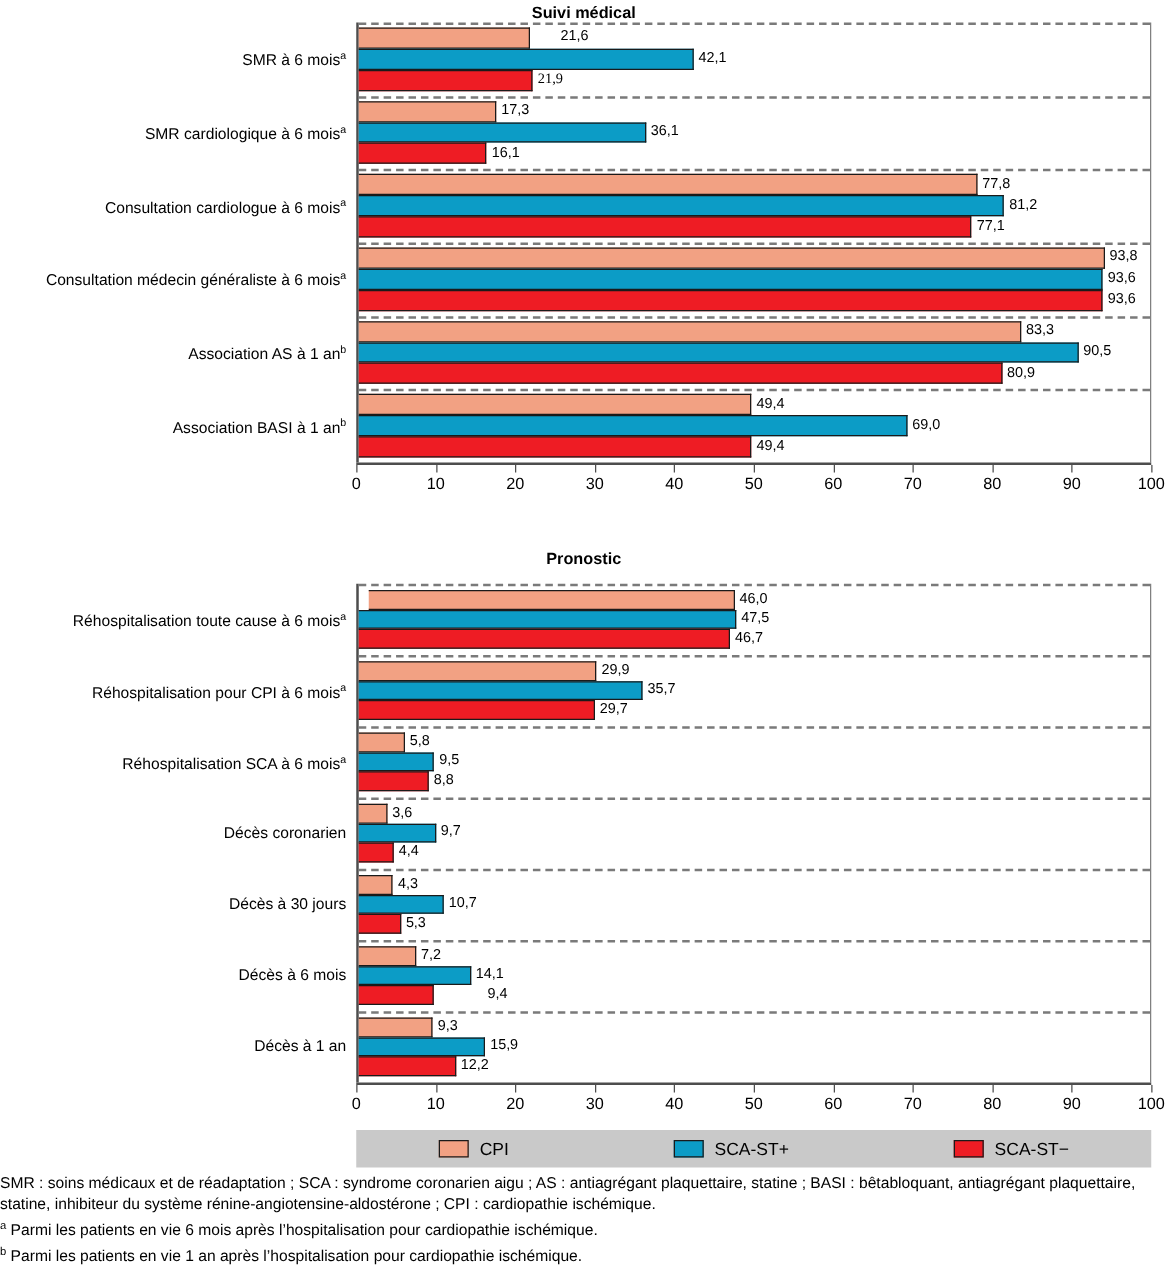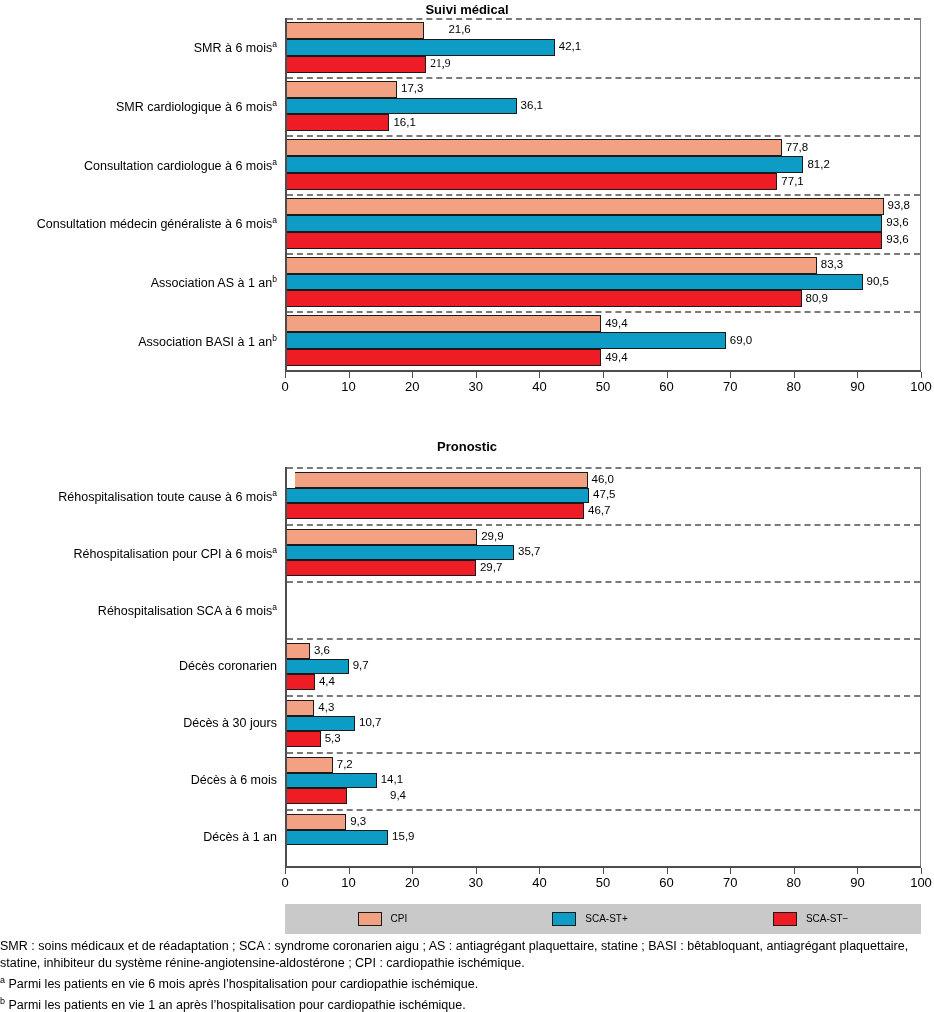--- a/index.html
+++ b/index.html
@@ -94,21 +94,21 @@
     display: flex;
     align-items: center;
     justify-content: space-around;
   }
   .legend-item { display: flex; align-items: center; gap: 9px; }
   .legend-swatch {
     width: 24px; height: 14px;
     border: 1px solid #1a1a1a;
     display: block;
   }
-  .legend-text { font-size: 10px; line-height: 1; }
+  .legend-text { font-size: 14px; line-height: 1; }
 
   
   .footnotes {
     position: absolute;
     left: 0; width: 934px;
     font-size: 12.5px;
     line-height: 17px;
   }
   .footnotes .fn { white-space: normal; }
   .footnotes sup { font-size: 9px; vertical-align: super; }
@@ -286,20 +286,34 @@
             <div class="bar-row" style="position: absolute; left: 0px; right: 0px; top: 15.6667px; height: 15.6667px;">
               <div class="bar" style="width: 227.052px; background: rgb(12, 156, 198);"></div>
               <div class="bar-label" style="left: 227.052px;">35,7</div>
             </div>
             <div class="bar-row" style="position: absolute; left: 0px; right: 0px; top: 31.3333px; height: 15.6667px;">
               <div class="bar" style="width: 188.892px; background: rgb(238, 28, 36);"></div>
               <div class="bar-label" style="left: 188.892px;">29,7</div>
             </div>
           </div>
           <div class="group-sep" style="top: 114px;"></div>
+          <div class="group" style="top: 119px; height: 47px;">
+            <div class="bar-row" style="position: absolute; left: 0px; right: 0px; top: 0px; height: 15.6667px;">
+              <div class="bar" style="width: 36.888px; background: rgb(242, 161, 131);"></div>
+              <div class="bar-label" style="left: 36.888px;">5,8</div>
+            </div>
+            <div class="bar-row" style="position: absolute; left: 0px; right: 0px; top: 15.6667px; height: 15.6667px;">
+              <div class="bar" style="width: 60.42px; background: rgb(12, 156, 198);"></div>
+              <div class="bar-label" style="left: 60.42px;">9,5</div>
+            </div>
+            <div class="bar-row" style="position: absolute; left: 0px; right: 0px; top: 31.3333px; height: 15.6667px;">
+              <div class="bar" style="width: 55.968px; background: rgb(238, 28, 36);"></div>
+              <div class="bar-label" style="left: 55.968px;">8,8</div>
+            </div>
+          </div>
           <div class="group-sep" style="top: 171px;"></div>
           <div class="group" style="top: 176px; height: 47px;">
             <div class="bar-row" style="position: absolute; left: 0px; right: 0px; top: 0px; height: 15.6667px;">
               <div class="bar" style="width: 22.896px; background: rgb(242, 161, 131);"></div>
               <div class="bar-label" style="left: 22.896px;">3,6</div>
             </div>
             <div class="bar-row" style="position: absolute; left: 0px; right: 0px; top: 15.6667px; height: 15.6667px;">
               <div class="bar" style="width: 61.692px; background: rgb(12, 156, 198);"></div>
               <div class="bar-label" style="left: 61.692px;">9,7</div>
             </div>
@@ -340,20 +354,24 @@
           </div>
           <div class="group-sep" style="top: 342px;"></div>
           <div class="group" style="top: 347px; height: 47px;">
             <div class="bar-row" style="position: absolute; left: 0px; right: 0px; top: 0px; height: 15.6667px;">
               <div class="bar" style="width: 59.148px; background: rgb(242, 161, 131);"></div>
               <div class="bar-label" style="left: 59.148px;">9,3</div>
             </div>
             <div class="bar-row" style="position: absolute; left: 0px; right: 0px; top: 15.6667px; height: 15.6667px;">
               <div class="bar" style="width: 101.124px; background: rgb(12, 156, 198);"></div>
               <div class="bar-label" style="left: 101.124px;">15,9</div>
+            </div>
+            <div class="bar-row" style="position: absolute; left: 0px; right: 0px; top: 31.3333px; height: 15.6667px;">
+              <div class="bar" style="width: 77.592px; background: rgb(238, 28, 36);"></div>
+              <div class="bar-label" style="left: 77.592px;">12,2</div>
             </div>
           </div>
         </div>
     </div>
     <div class="plot-bottomline" style="left:285px; top:430px; width:636px;"></div>
     <div class="axis" id="axis2" style="left:285px; top:432px; width:636px; height:28px;">
         <div class="tick" style="left: 0px;"></div>
         <div class="tick-label" style="left: 0px;">0</div>
         <div class="tick" style="left: 63.6px;"></div>
         <div class="tick-label" style="left: 63.6px;">10</div>

